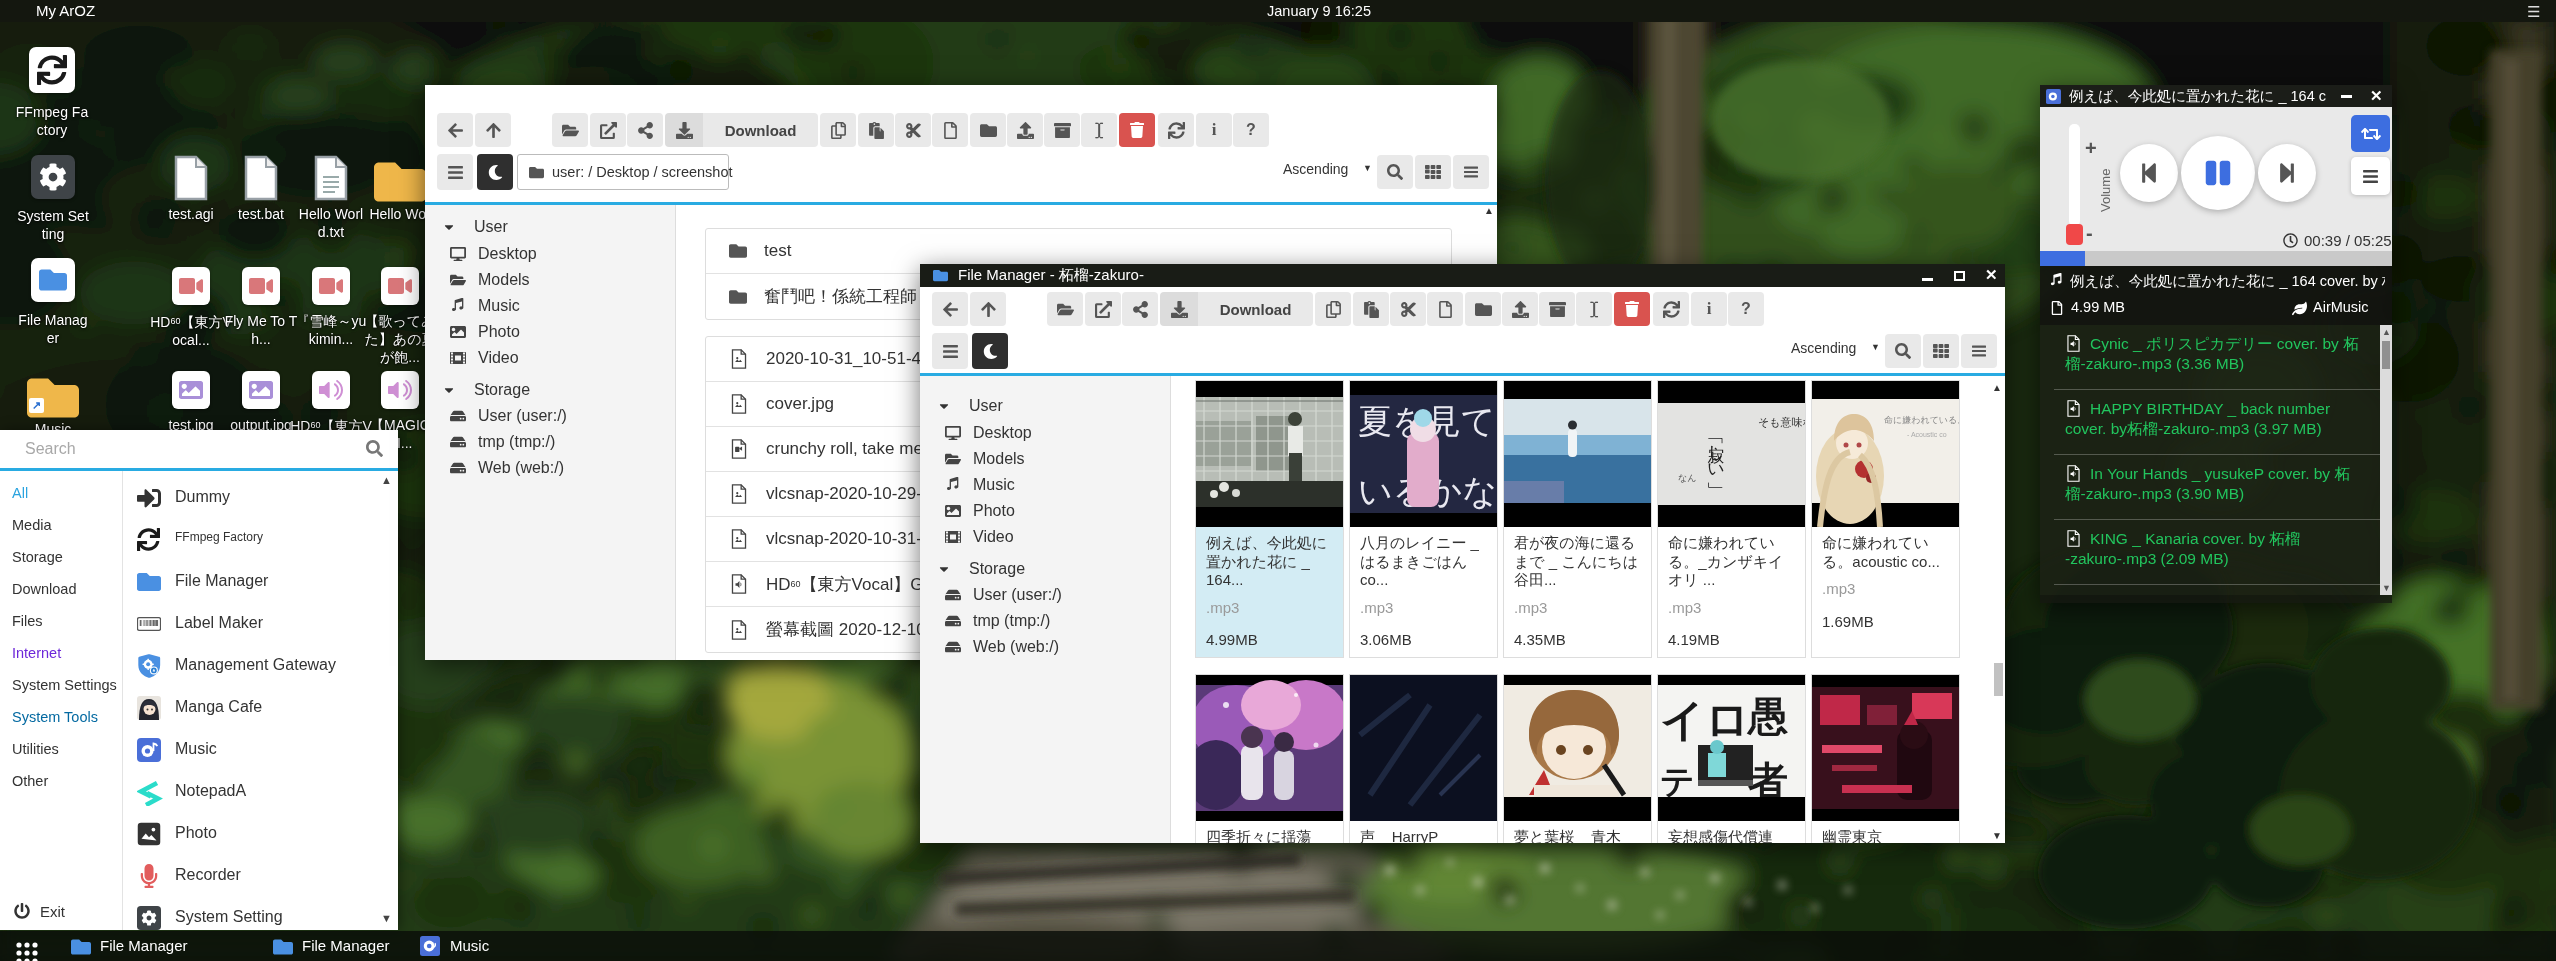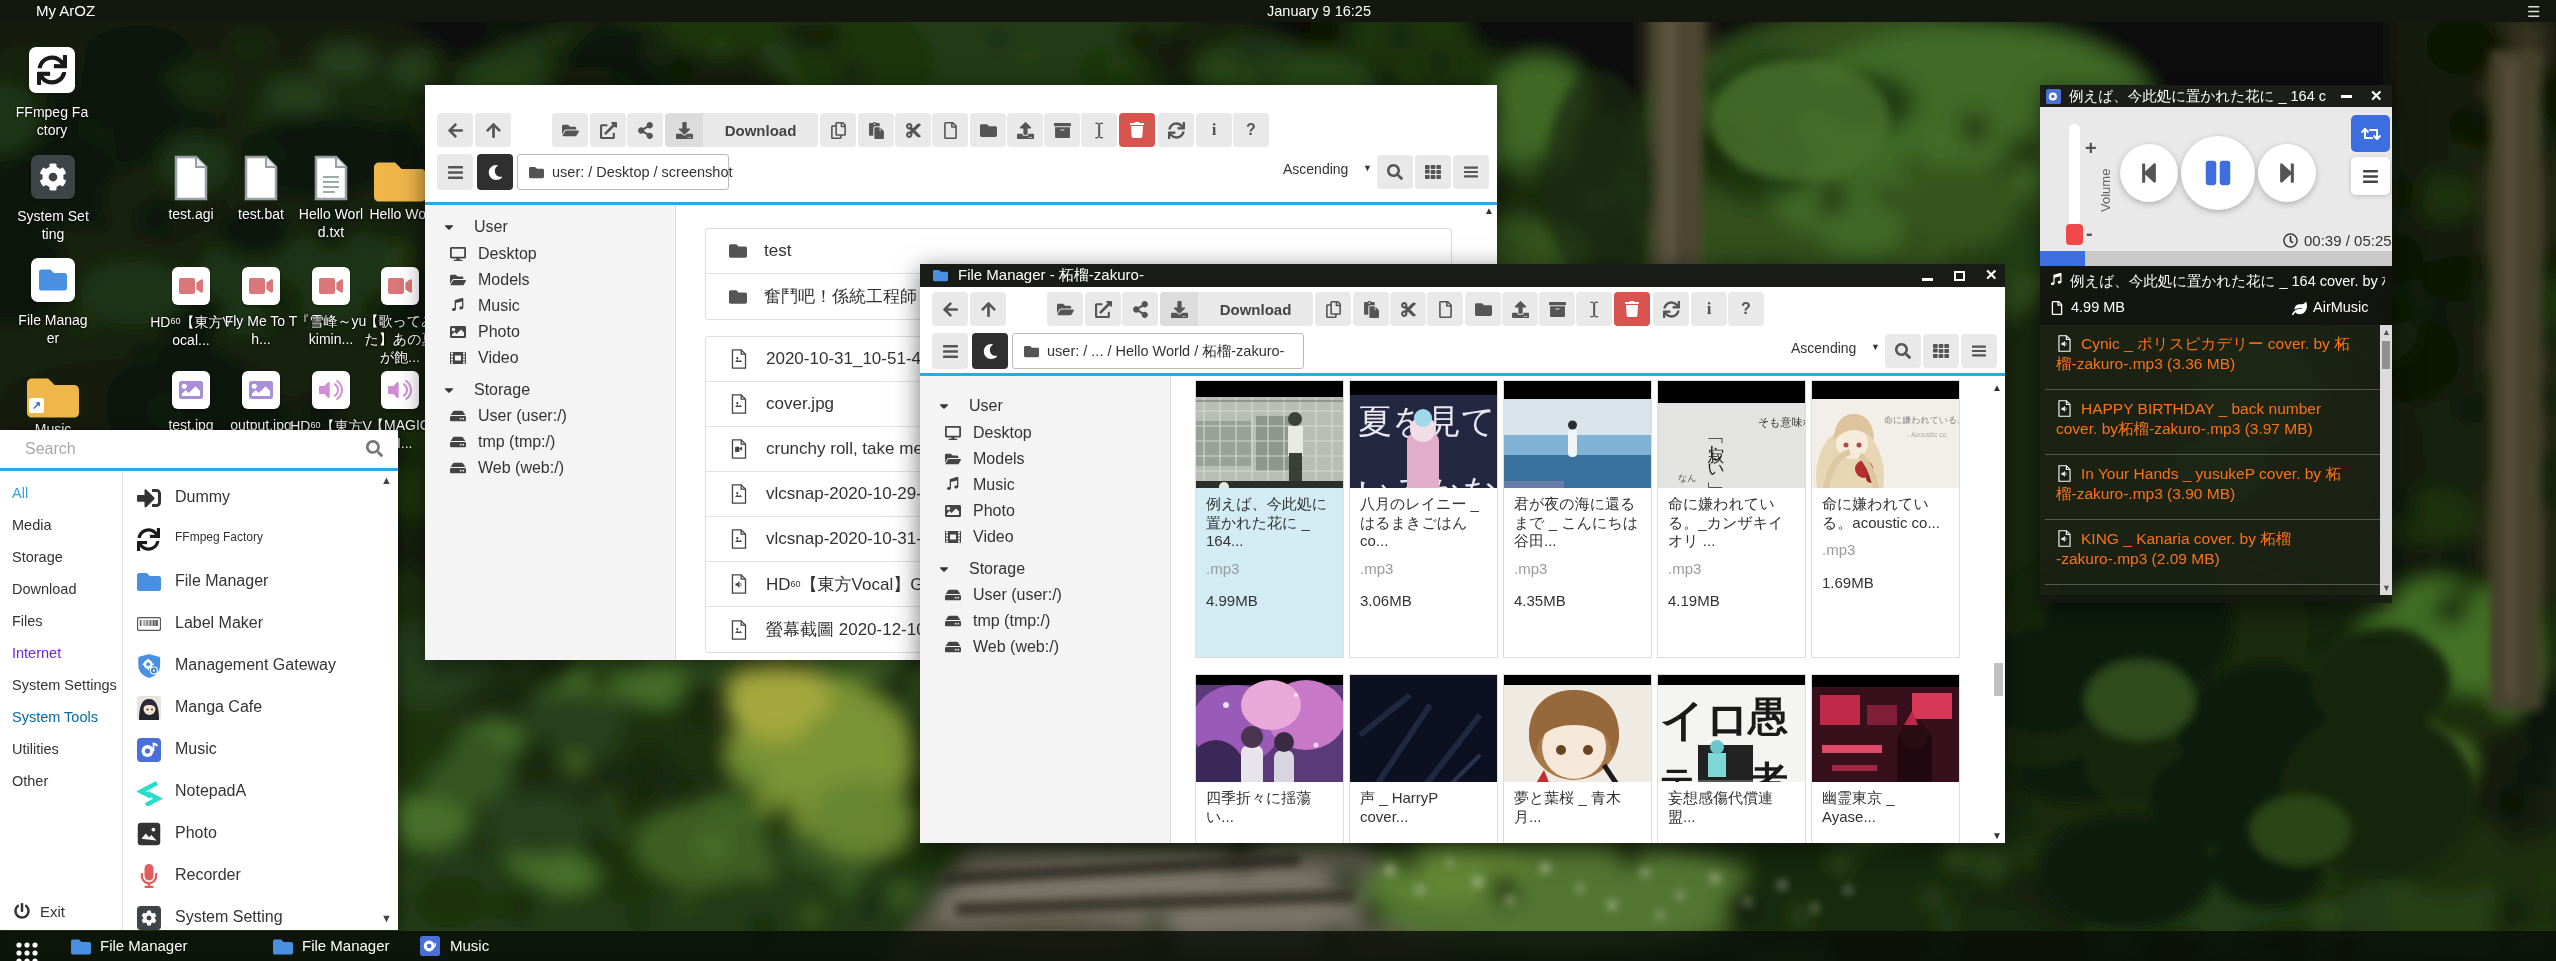--- a/index.html
+++ b/index.html
@@ -11,25 +11,25 @@
 .addr{position:absolute;height:36px;background:#fff;border:1px solid #bbb;border-radius:3px;display:flex;align-items:center;font-size:15px;color:#333}
 .sbi{position:absolute;display:flex;align-items:center;font-size:16px;color:#333}
 .sbi svg{margin-right:12px}
 .lbl{position:absolute;text-align:center;color:#fff;font-size:14px;line-height:18px;text-shadow:0 1px 3px rgba(0,0,0,.9),0 0 2px rgba(0,0,0,.7)}
 .icbox{position:absolute;display:flex;align-items:center;justify-content:center;background:#fff;border-radius:7px;box-shadow:0 1px 3px rgba(0,0,0,.4)}
 .cat{position:absolute;left:12px;font-size:14.5px;color:#333}
 .frow{display:flex;align-items:center;height:45px;border-bottom:1px solid #e2e2e2;font-size:17px;color:#333}
 .frow:last-child{border-bottom:none}
 .frow svg{margin-left:23px;margin-right:17px;flex:none}
 .tile{position:absolute;width:149px;background:#fff;border:1px solid #ddd;font-size:15px;color:#333}
-.tile .th{height:107px;background:#fef9c3;position:relative;overflow:hidden}
+.tile .th{height:146px;background:#fef9c3;position:relative;overflow:hidden}
 .tile .bd{padding:7px 10px 0 10px;line-height:18.5px}
 .tile .mp3{color:#9a9a9a;margin-top:9px}
 .tile .sz{margin-top:14px}
-.pli{position:absolute;left:5px;width:340px;padding:9px 9px 0 11px;color:#f97316;font-size:15.5px;line-height:20px;border-bottom:1px solid rgba(255,255,255,.25)}
+.pli{position:absolute;left:14px;width:340px;padding:9px 9px 0 11px;color:#22c55e;font-size:15.5px;line-height:20px;border-bottom:1px solid rgba(255,255,255,.25)}
 .pli svg{vertical-align:-2px;margin-right:8px}
 </style></head><body>
 
 <svg class="a" style="left:0;top:0" width="2556" height="961">
 <defs>
       <filter id="b1" x="-30%" y="-30%" width="160%" height="160%">
         <feGaussianBlur stdDeviation="10"></feGaussianBlur>
       </filter>
 <filter id="b2" x="-30%" y="-30%" width="160%" height="160%">
         <feGaussianBlur stdDeviation="5"></feGaussianBlur>
@@ -1088,28 +1088,20 @@
     <div class="tbtn" style="left:12px;top:69px;height:36px">
       <svg width="17" height="17" viewBox="0 0 448 512">
         <path fill="#555" d="M16 132h416c8.837 0 16-7.163 16-16V76c0-8.837-7.163-16-16-16H16C7.163 60 0 67.163 0 76v40c0 8.837 7.163 16 16 16zm0 160h416c8.837 0 16-7.163 16-16v-40c0-8.837-7.163-16-16-16H16c-8.837 0-16 7.163-16 16v40c0 8.837 7.163 16 16 16zm0 160h416c8.837 0 16-7.163 16-16v-40c0-8.837-7.163-16-16-16H16c-8.837 0-16 7.163-16 16v40c0 8.837 7.163 16 16 16z"></path>
       </svg>
     </div>
     <div class="tbtn" style="left:52px;top:69px;height:36px;background:#2f2f2f">
       <svg width="15" height="15" viewBox="0 0 512 512">
         <path fill="#fff" d="M283.211 512c78.962 0 151.079-35.925 198.857-94.792 7.068-8.708-.639-21.43-11.562-19.35-124.203 23.654-238.262-71.576-238.262-196.954 0-72.222 38.662-138.635 101.498-174.394 9.686-5.512 7.25-20.197-3.756-22.23A258.156 258.156 0 0 0 283.211 0c-141.309 0-256 114.511-256 256 0 141.309 114.511 256 256 256z"></path>
       </svg>
     </div>
-    <div class="addr" style="left:92px;top:69px;width:292px;white-space:nowrap">
-      <span style="margin-left:11px;display:flex">
-        <svg width="15" height="15" viewBox="0 0 512 512">
-          <path fill="#555" d="M464 128H272l-64-64H48C21.49 64 0 85.49 0 112v288c0 26.51 21.49 48 48 48h416c26.51 0 48-21.49 48-48V176c0-26.51-21.49-48-48-48z"></path>
-        </svg>
-      </span>
-      <span style="margin-left:8px;font-size:14.5px">user: / ... / Hello World / 柘榴-zakuro-</span>
-    </div>
 <div class="a" style="left:871px;top:76px;font-size:14px;color:#333">Ascending</div>
     <div class="a" style="left:951px;top:78px;font-size:9px;color:#333">▼</div>
     <div class="tbtn" style="left:965px;top:70px">
       <svg width="16" height="16" viewBox="0 0 512 512">
         <path fill="#555" d="M505 442.7L405.3 343c-4.5-4.5-10.6-7-17-7H372c27.6-35.3 44-79.7 44-128C416 93.1 322.9 0 208 0S0 93.1 0 208s93.1 208 208 208c48.3 0 92.7-16.4 128-44v16.3c0 6.4 2.5 12.5 7 17l99.7 99.7c9.4 9.4 24.6 9.4 33.9 0l28.3-28.3c9.4-9.4 9.4-24.6 0-34.1zM208 336c-70.7 0-128-57.2-128-128 0-70.7 57.2-128 128-128 70.7 0 128 57.2 128 128 0 70.7-57.2 128-128 128z"></path>
       </svg>
     </div>
     <div class="tbtn" style="left:1003px;top:70px">
       <svg width="16" height="16" viewBox="0 0 512 512">
         <path fill="#555" d="M149.333 56v80c0 13.255-10.745 24-24 24H24c-13.255 0-24-10.745-24-24V56c0-13.255 10.745-24 24-24h101.333c13.255 0 24 10.745 24 24zm181.334 240v-80c0-13.255-10.745-24-24-24H205.333c-13.255 0-24 10.745-24 24v80c0 13.255 10.745 24 24 24h101.333c13.256 0 24.001-10.745 24.001-24zm32-240v80c0 13.255 10.745 24 24 24H488c13.255 0 24-10.745 24-24V56c0-13.255-10.745-24-24-24H386.667c-13.255 0-24 10.745-24 24zm-32 80V56c0-13.255-10.745-24-24-24H205.333c-13.255 0-24 10.745-24 24v80c0 13.255 10.745 24 24 24h101.333c13.256 0 24.001-10.745 24.001-24zm-149.334 40H24c-13.255 0-24 10.745-24 24v80c0 13.255 10.745 24 24 24h101.333c13.255 0 24-10.745 24-24v-80c0-13.255-10.745-24-24-24zM0 376v80c0 13.255 10.745 24 24 24h101.333c13.255 0 24-10.745 24-24v-80c0-13.255-10.745-24-24-24H24c-13.255 0-24 10.745-24 24zm386.667-56H488c13.255 0 24-10.745 24-24v-80c0-13.255-10.745-24-24-24H386.667c-13.255 0-24 10.745-24 24v80c0 13.255 10.745 24 24 24zm0 160H488c13.255 0 24-10.745 24-24v-80c0-13.255-10.745-24-24-24H386.667c-13.255 0-24 10.745-24 24v80c0 13.255 10.745 24 24 24zM181.333 376v80c0 13.255 10.745 24 24 24h101.333c13.256 0 24.001-10.745 24.001-24v-80c0-13.255-10.745-24-24.001-24H205.333c-13.255 0-24 10.745-24 24z"></path>

